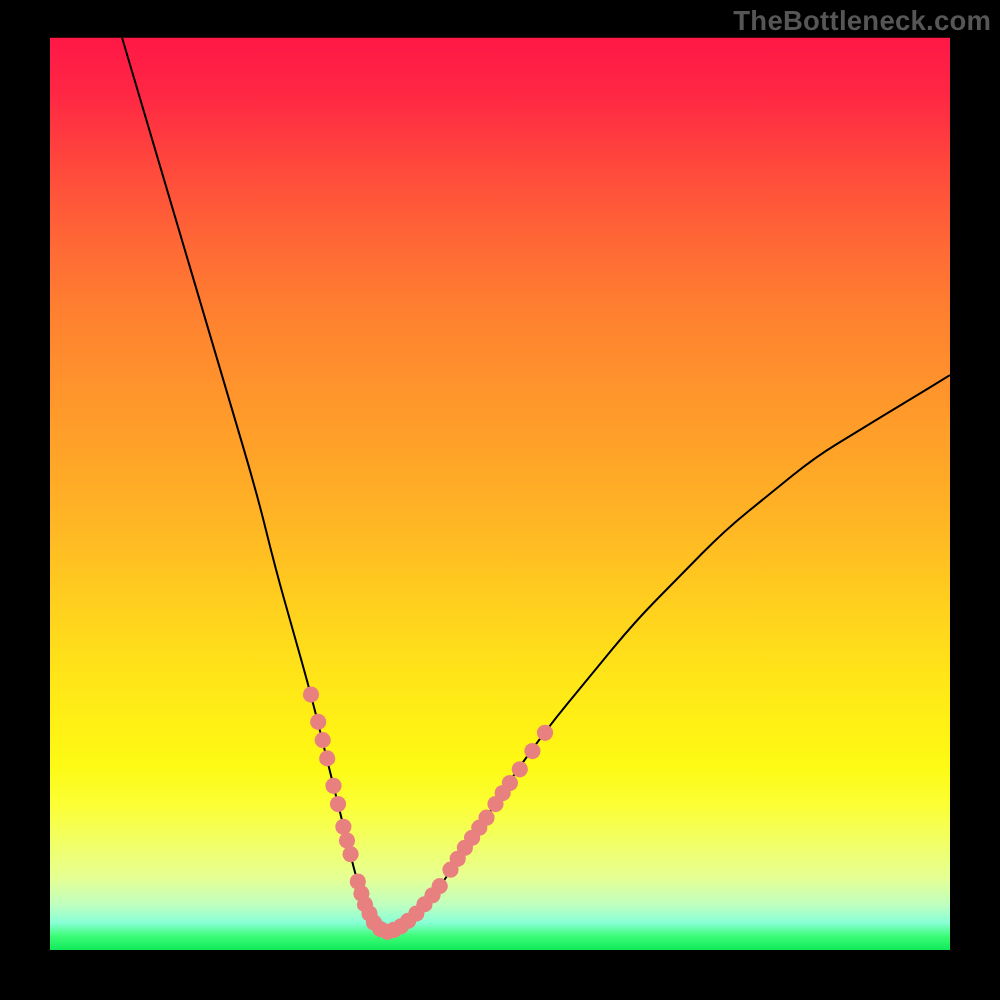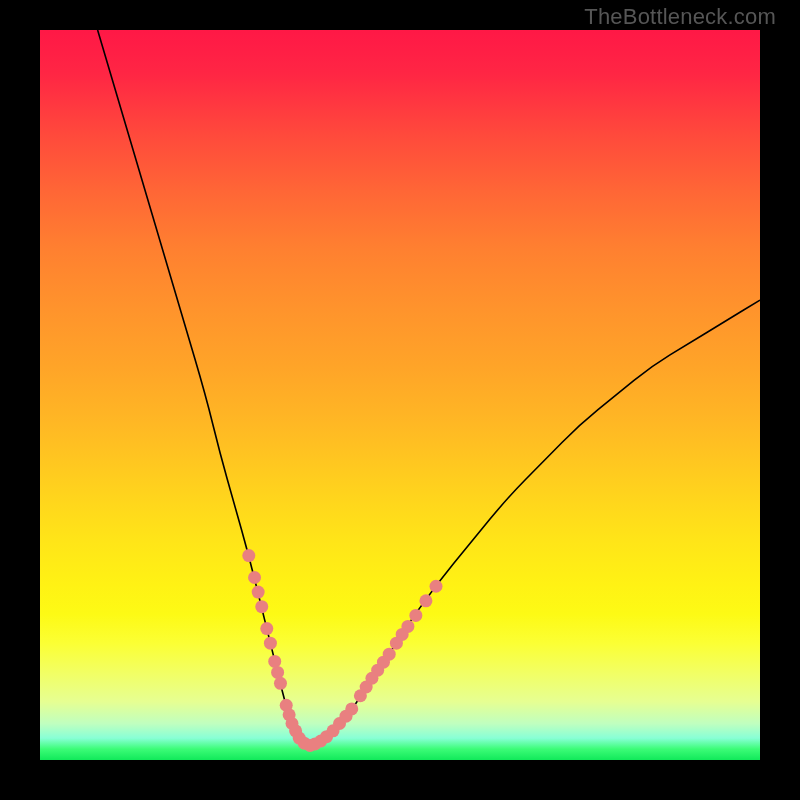--- a/index.html
+++ b/index.html
@@ -12,23 +12,23 @@
   }
   .outer-frame {
     width: 800px;
     height: 800px;
     background: #000000;
     position: relative;
   }
   .watermark {
     position: absolute;
     top: 4px;
-    right: 24px;
+    right: 7px;
     font-size: 22px;
-    font-weight: normal;
+    font-weight: bold;
     color: #565656;
     letter-spacing: 0.2px;
     z-index: 30;
   }
   .plot-area {
     position: absolute;
     left: 40px;
     top: 30px;
     width: 720px;
     height: 730px;

